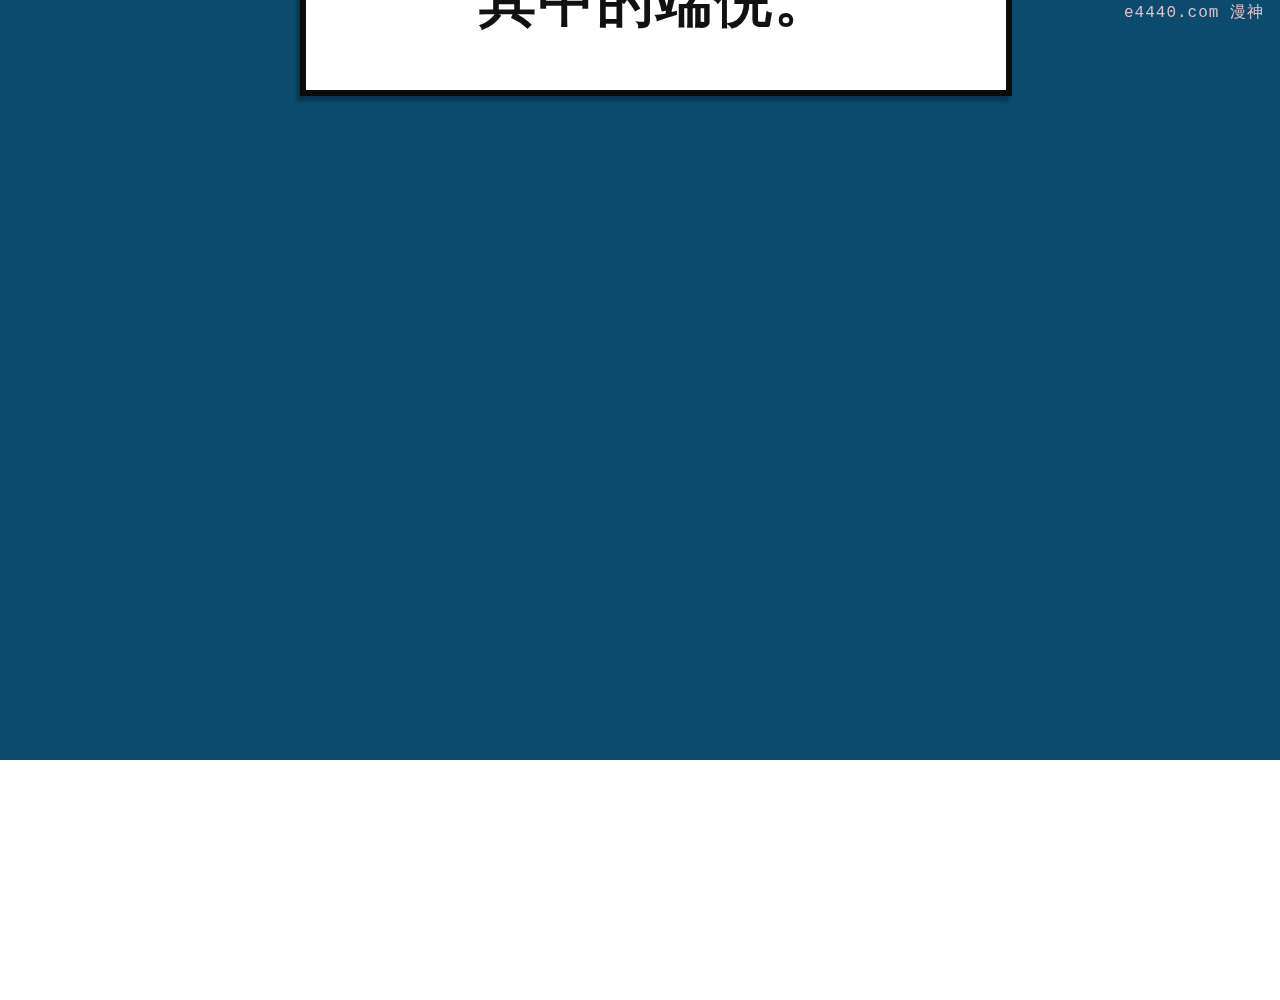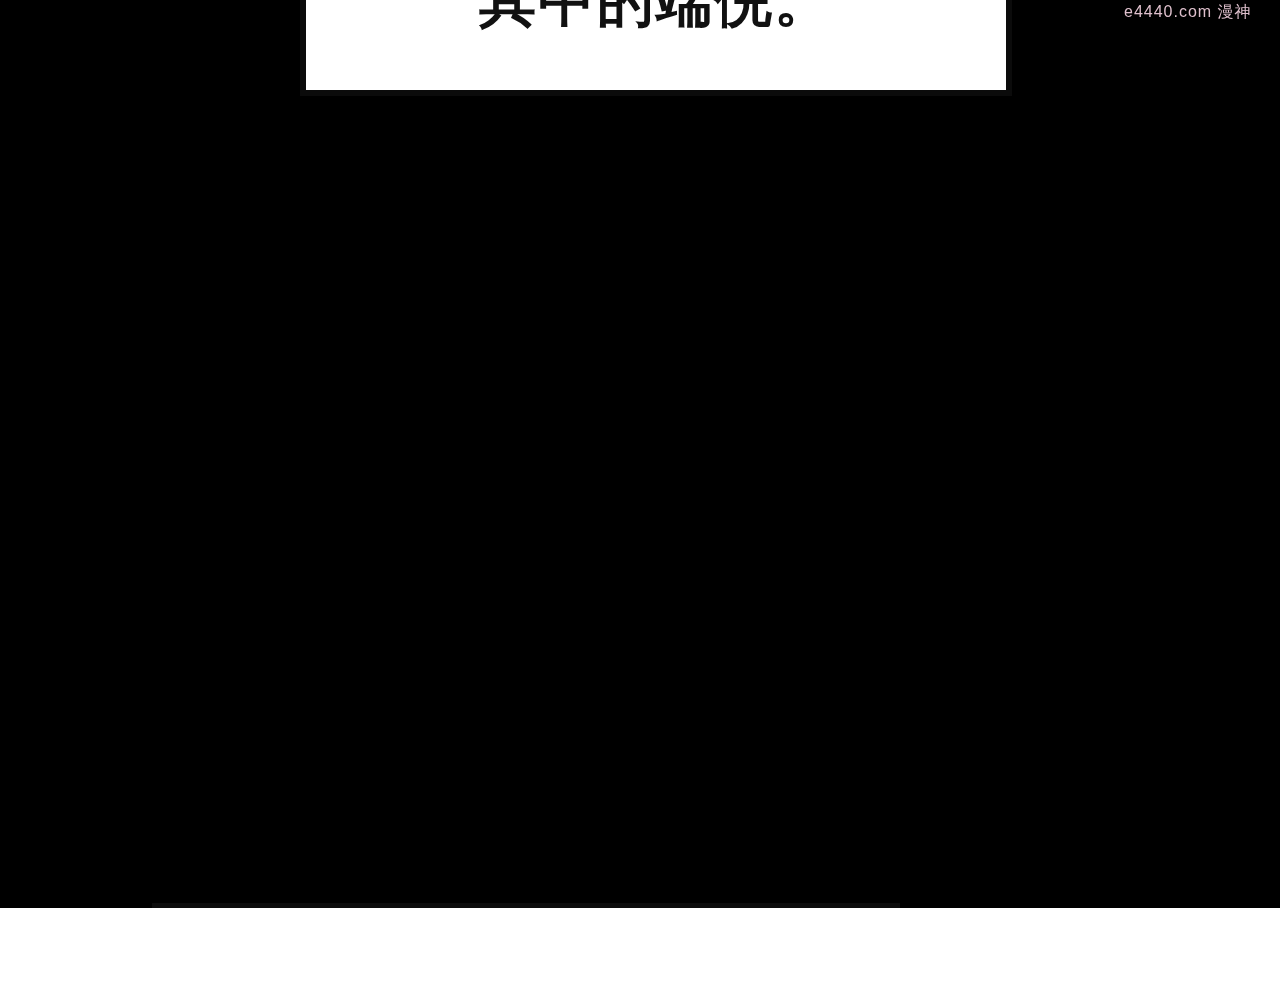--- a/index.html
+++ b/index.html
@@ -4,22 +4,22 @@
 <style>
   html, body {
     margin: 0;
     padding: 0;
     background: #ffffff;
     font-family: "DejaVu Sans", sans-serif;
   }
   .canvas {
     position: relative;
     width: 1280px;
-    height: 908px;
-    background: #000000;
+    height: 760px;
+    background: #0c4a6e;
     overflow: hidden;
   }
 
   
   .speech-box {
     position: absolute;
     left: 300px;
     top: -64px;
     width: 700px;              
     height: 148px;             
@@ -40,21 +40,21 @@
     letter-spacing: 2px;
     white-space: nowrap;
     line-height: 1;
   }
 
   
   .watermark {
     position: absolute;
     left: 1124px;
     top: 2px;
-    font-family: Liberation Sans, sans-serif;
+    font-family: Liberation Mono, monospace;
     font-size: 16px;
     color: #dfc0cd;
     letter-spacing: 1px;
     white-space: nowrap;
     z-index: 3;
   }
 
   
   .comic-panel {
     position: absolute;

